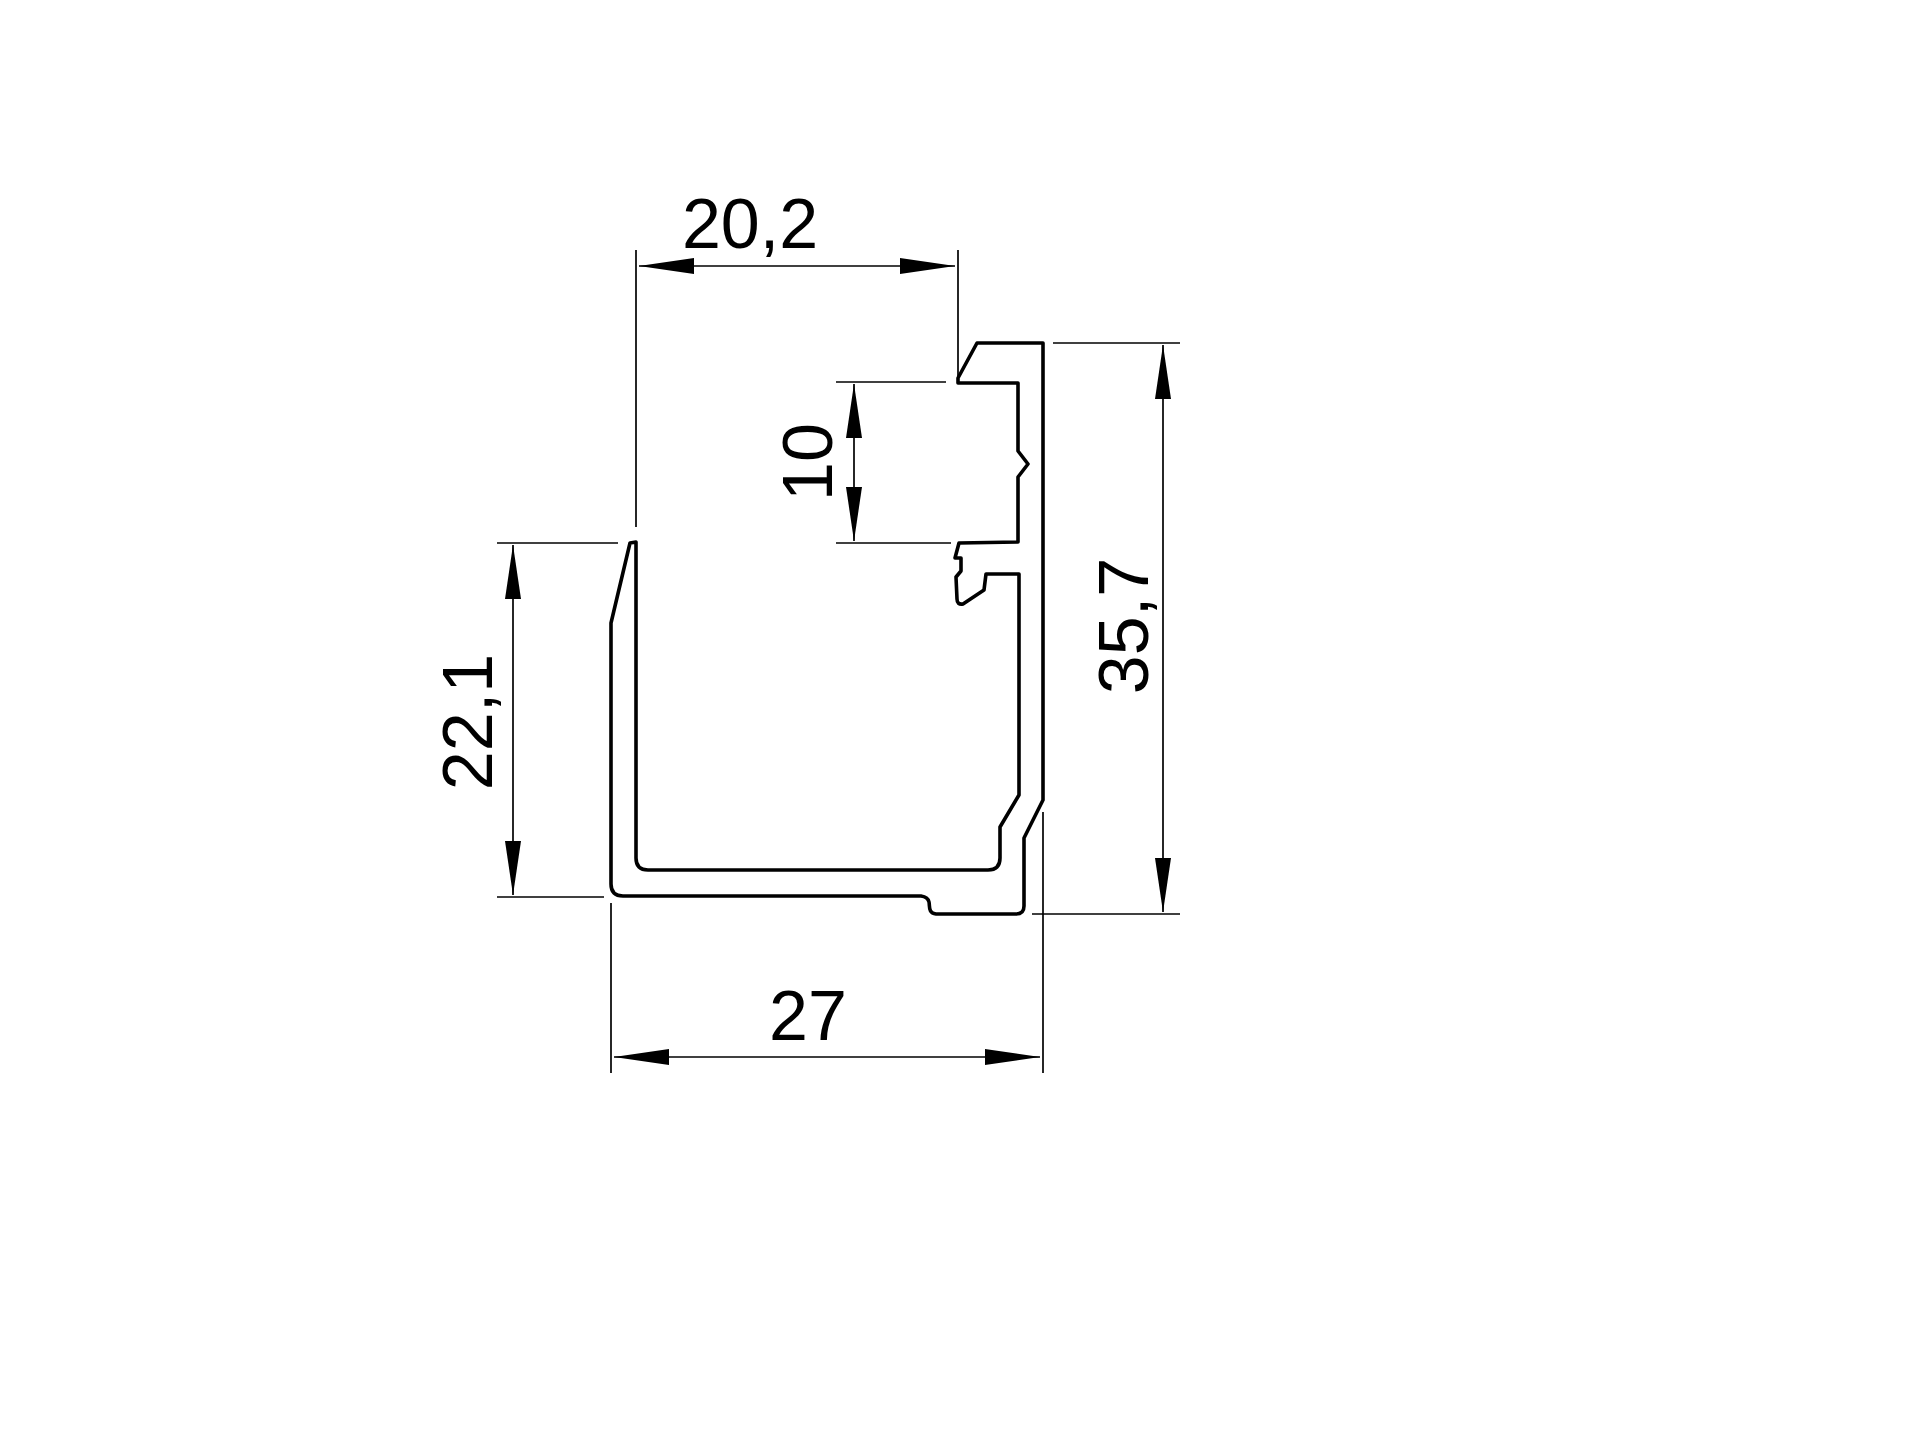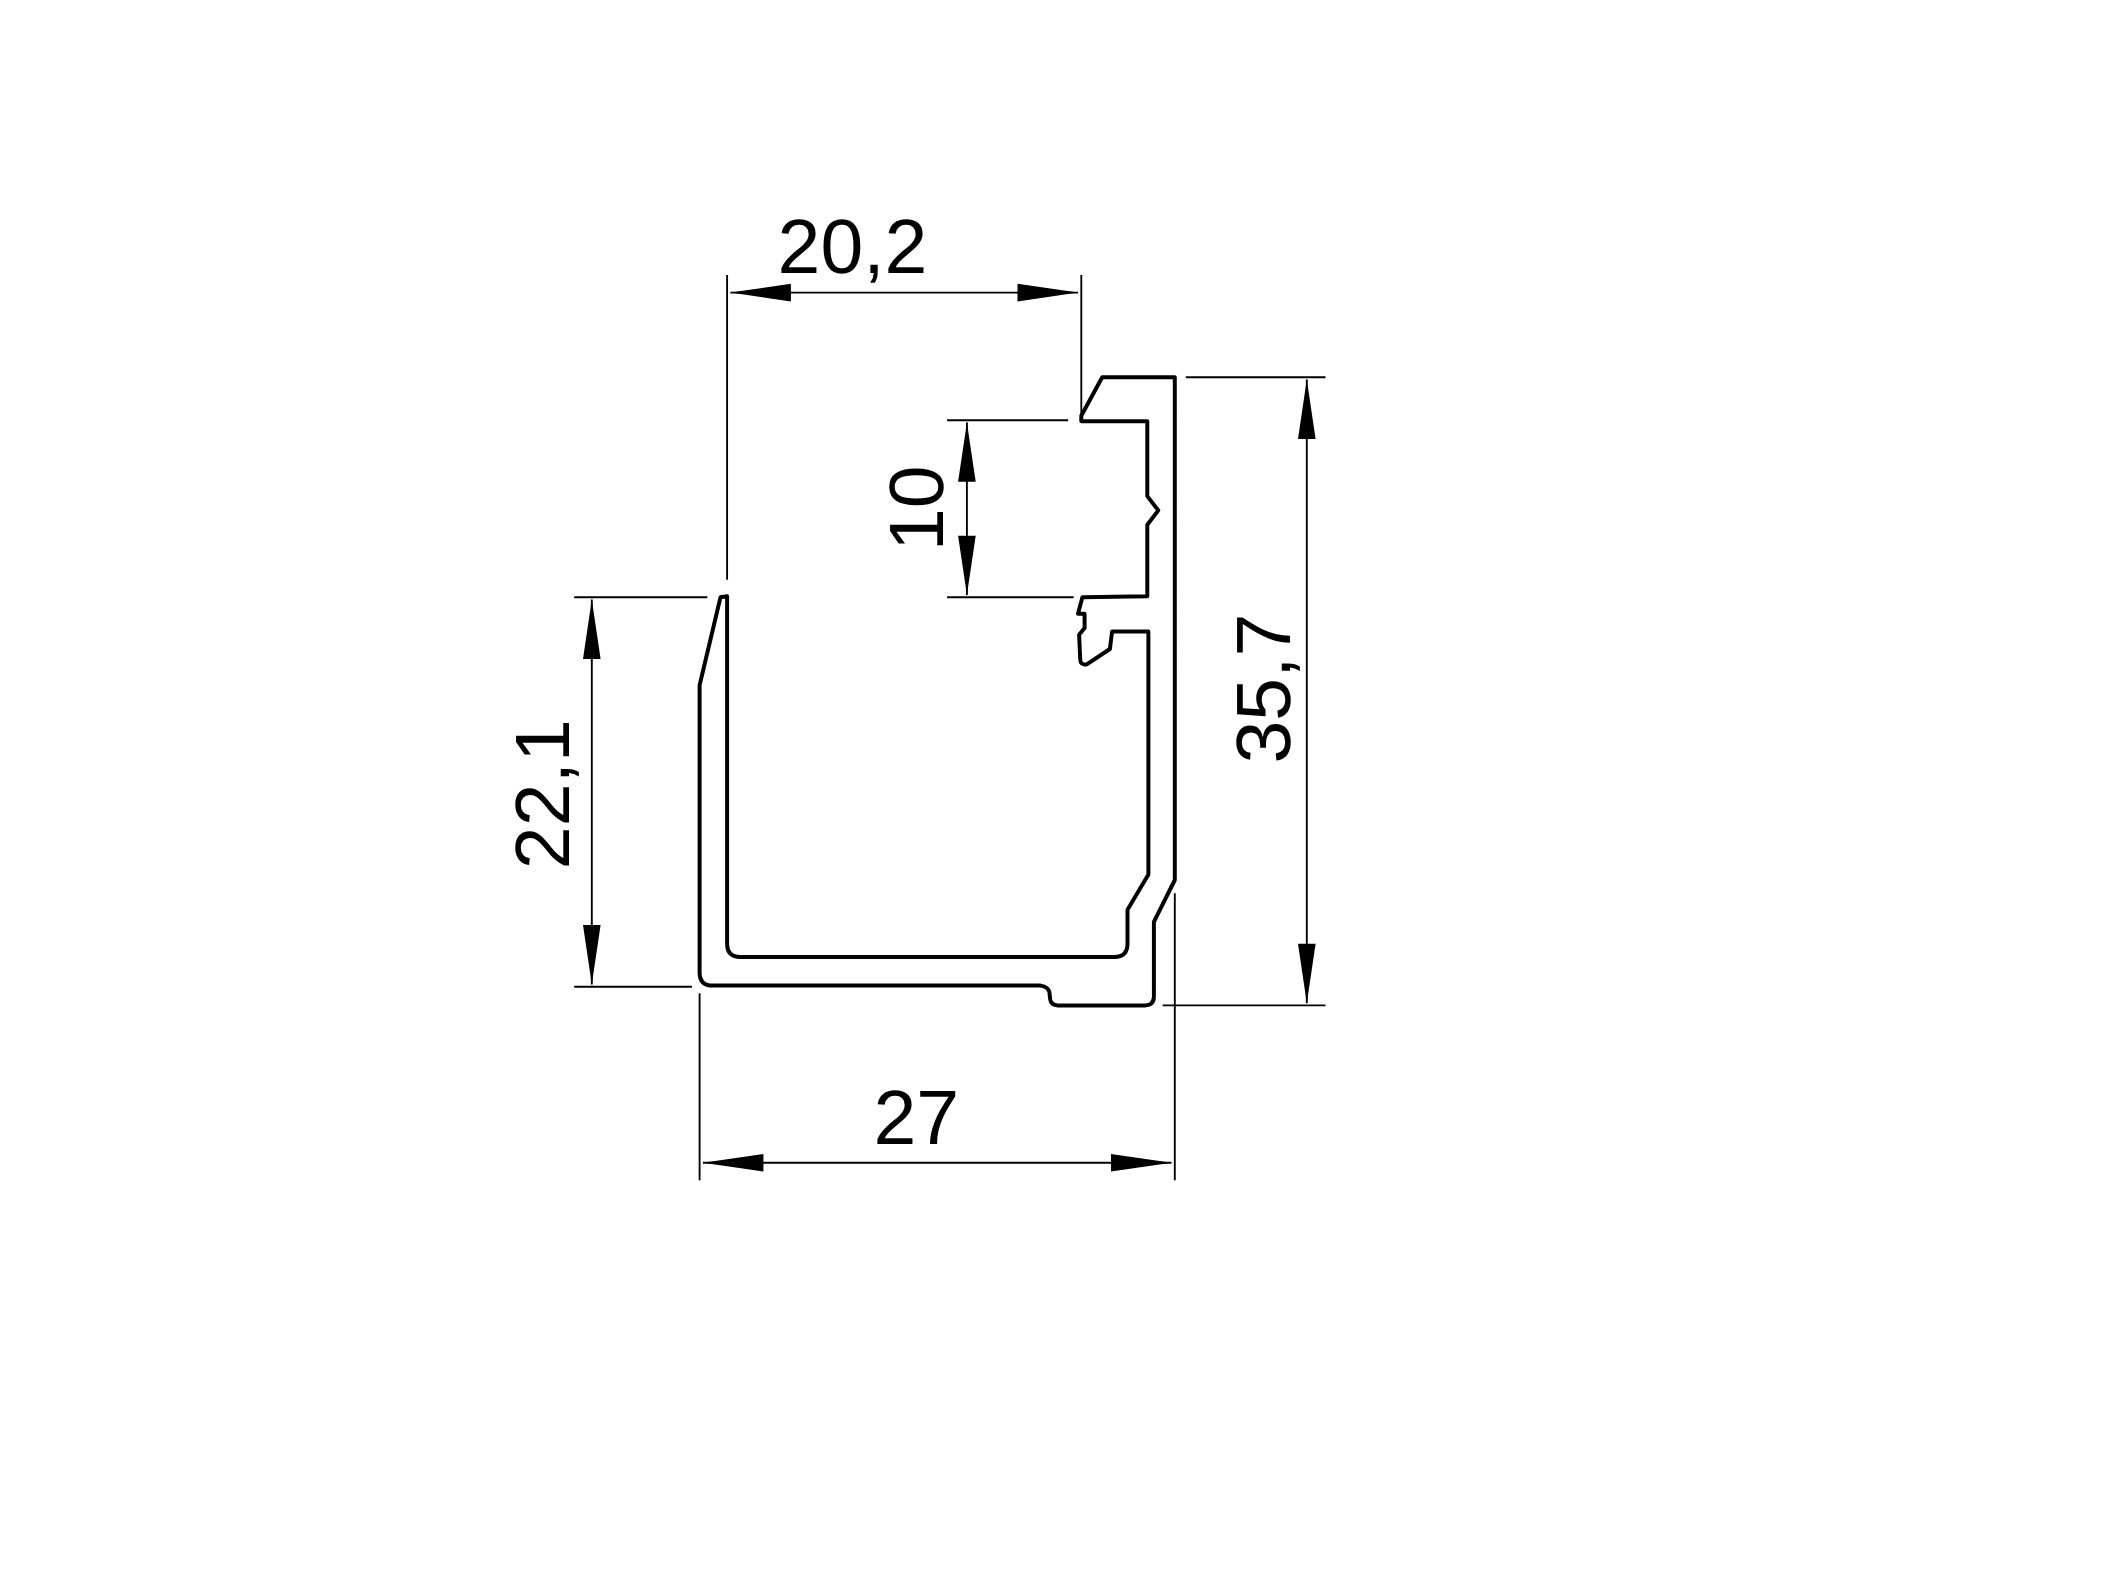--- a/index.html
+++ b/index.html
@@ -8,21 +8,20 @@
     background: #ffffff;
     width: 100%;
     height: 100%;
   }
   .canvas {
     position: relative;
     width: 1616px;
     height: 1440px;
     background: #ffffff;
     overflow: hidden;
-    margin-left: 25px;
   }
   svg {
     display: block;
   }
   .dim-text {
     font-family: "Liberation Sans", "DejaVu Sans", sans-serif;
     font-size: 70px;
     fill: #000000;
   }
 </style>

